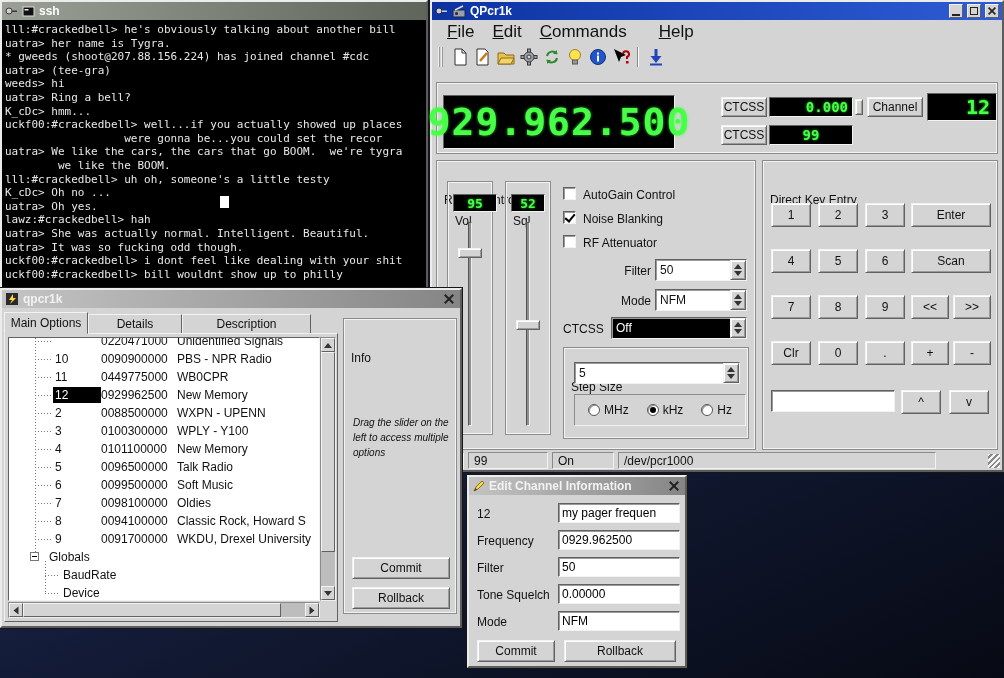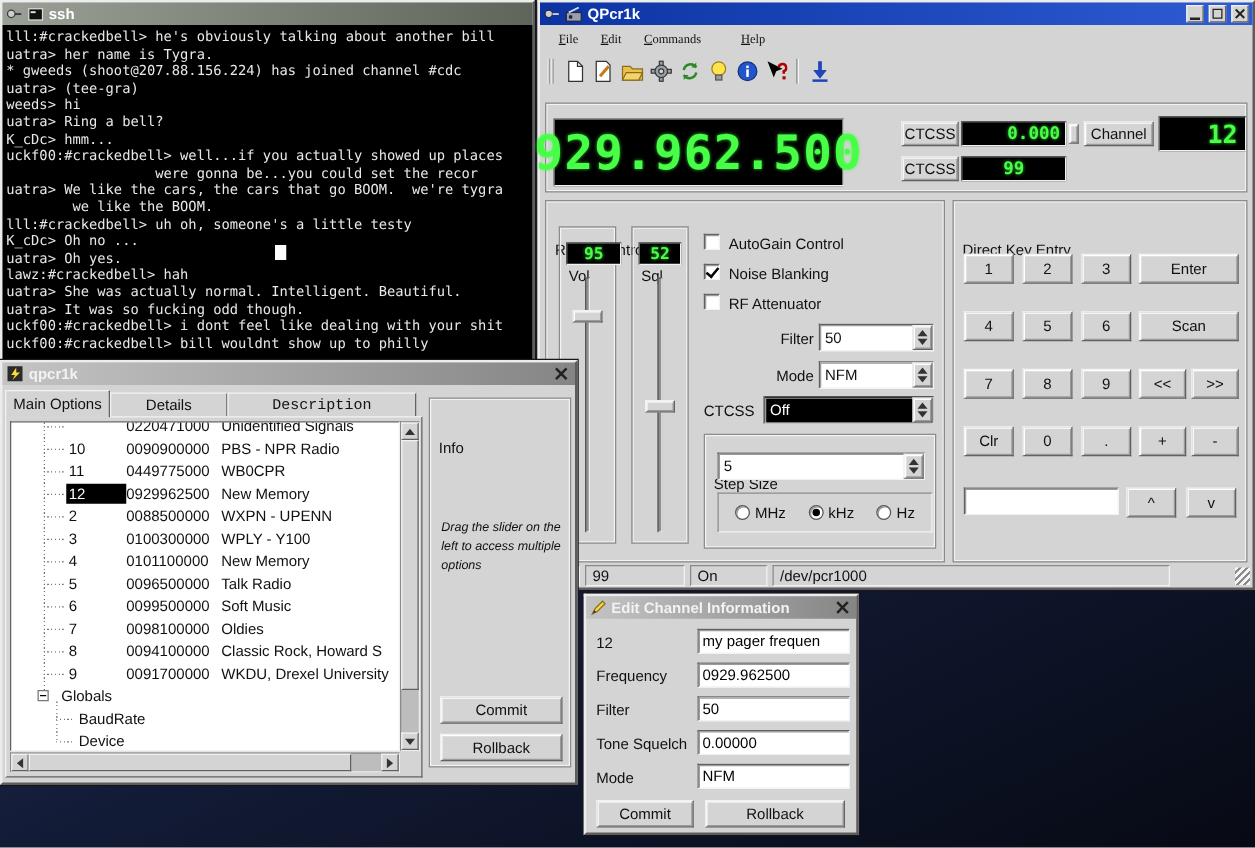--- a/index.html
+++ b/index.html
@@ -43,21 +43,21 @@
   .rlabel { position:absolute; display:flex; align-items:center; justify-content:center; font-size:12px; }
 
   
   .term-screen { position:absolute; left:0; top:18px; right:0; bottom:0; background:#000; overflow:hidden;
                  padding:3px 0 0 3px; }
   .tline { white-space:pre; font-family:"DejaVu Sans Mono",monospace; font-size:11px; line-height:13.6px; color:#e8e8e8; }
   .term-cursor { position:absolute; left:218px; top:176px; width:9px; height:12px; background:#fff; }
 
   
   .menubar { position:absolute; left:0; top:18px; right:0; height:23px; display:flex; align-items:center; padding-left:6px; }
-  .mi { display:inline-block; padding:4px 9px; font-size:10px;font-family:Liberation Serif, serif; }
+  .mi { display:inline-block; padding:4px 9px; font-size:17px; }
   .mi::first-letter { text-decoration:underline; }
   .toolbar { position:absolute; left:0; top:41px; right:0; height:28px; display:flex; align-items:center; padding-left:4px; }
   .thandle { width:5px; height:20px; border-left:2px ridge #eee; border-right:2px ridge #eee; margin:0 5px 0 2px; }
   .ticon { width:23px; height:23px; display:flex; align-items:center; justify-content:center; }
   .tsep { width:2px; height:20px; border-left:1px solid #8a8a8a; border-right:1px solid #fff; margin:0 5px; }
 
   
   .combo { position:absolute; display:flex; }
   .cval { flex:1; display:flex; align-items:center; padding:0 4px; font-size:12px; overflow:hidden; }
   .updown { width:16px; display:flex; flex-direction:column; align-items:center; justify-content:center; gap:2px; }
@@ -386,21 +386,21 @@
         </svg>
       <span>qpcr1k</span>
       <span class="spacer"></span>
       <span class="flatx">
           <span class="xicon"></span>
         </span>
     </div>
 
     <div class="tab" style="left:2px;top:22px;width:84px;height:22px;z-index:3;">Main Options</div>
     <div class="tab" style="left:86px;top:24px;width:94px;height:20px;">Details</div>
-    <div class="tab" style="left:180px;top:24px;width:151px;height:20px;font-family:Liberation Mono, monospace;">Description</div>
+    <div class="tab" style="left:180px;top:24px;width:129px;height:20px;">Description</div>
 
     <div class="panel" style="left:2px;top:43px;width:334px;height:289px;">
       <div class="listview" style="left:3px;top:3px;width:312px;height:264px;">
         <div class="rows">
           <div class="vline-main"></div>
           <div class="vline-sub"></div>
           <div class="crow t">
             <span class="cid"></span>
             <span class="cfreq">0220471000</span>
             <span class="cname">Unidentified Signals</span>

